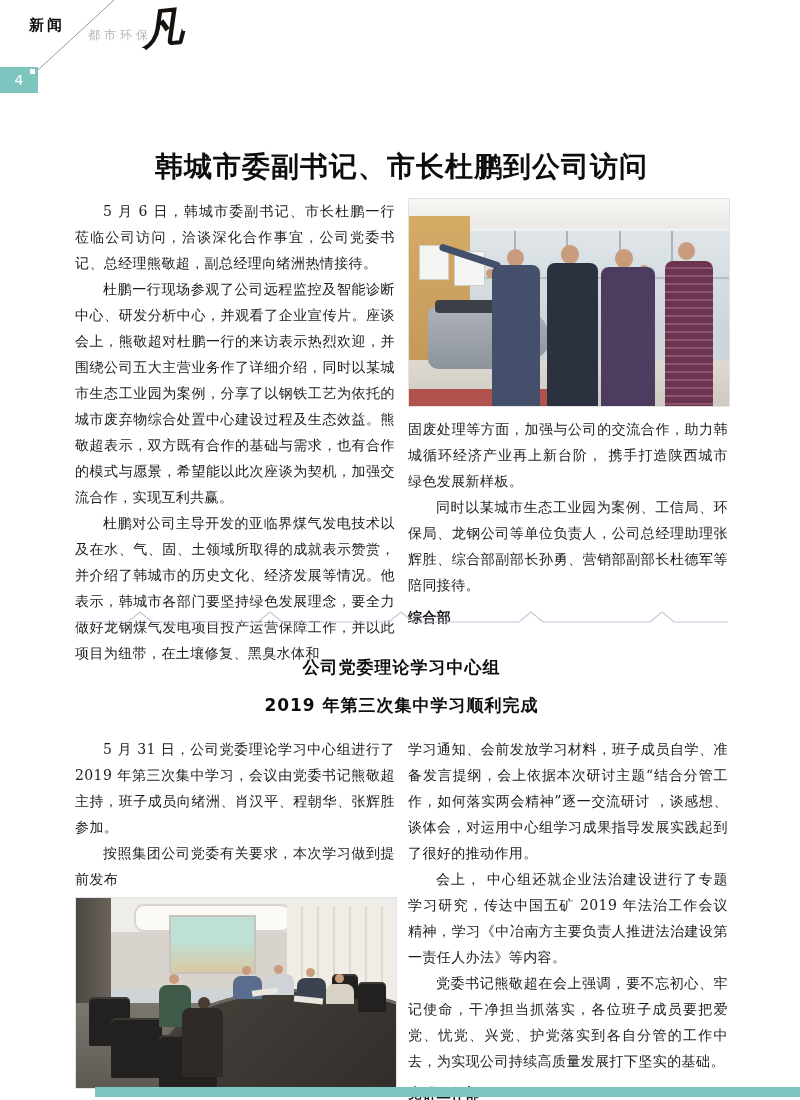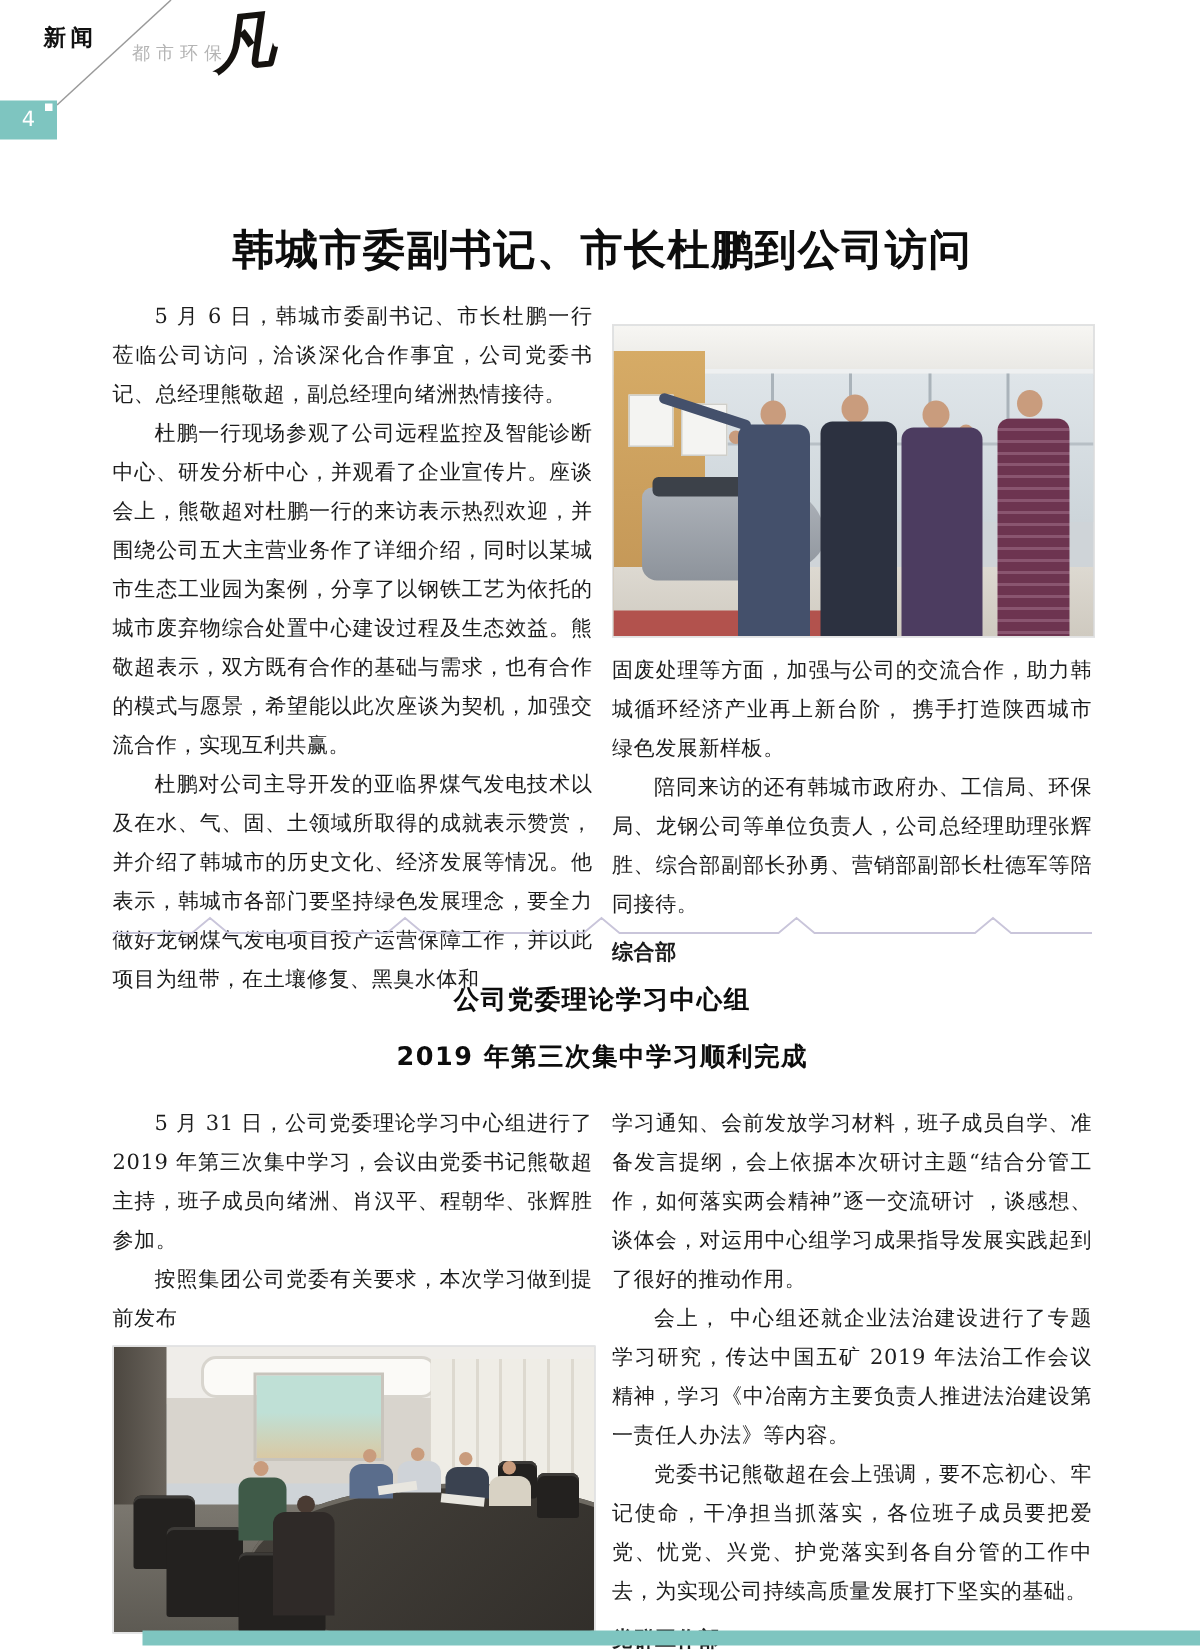--- a/index.html
+++ b/index.html
@@ -22,21 +22,21 @@
   .headline{left:75px;width:653px;text-align:center;
     font-family:"DejaVu Sans","Liberation Sans",sans-serif;font-weight:900;color:#0d0d0d;}
   .h1a{top:148px;font-size:28px;letter-spacing:1px;}
   .h2a{top:648px;font-size:17px;line-height:38px;letter-spacing:1px;}
   .col{width:320px;font-size:14px;line-height:26px;text-align:justify;letter-spacing:.4px;}
   .para{margin:0;text-indent:2em;}
   .para.cont{text-indent:0;}
   .byline{margin:6px 0 0;font-family:"DejaVu Sans","Liberation Sans",sans-serif;
     font-weight:bold;font-size:14px;text-indent:0;}
   .a1-left{left:75px;top:198px;}
-  .a1-right{left:408px;top:216px;}
+  .a1-right{left:408px;top:198px;}
   .a2-left{left:75px;top:736px;}
   .a2-right{left:408px;top:736px;}
   
   .photo{position:relative;overflow:hidden;background:#cfd4d8;border:1px solid #e2e2e2;}
   .photo1{width:320px;height:207px;margin-bottom:9px;}
   .photo2{width:320px;height:190px;margin-top:5px;}
   .photo .abs{position:absolute;}
   
   .p1-ceiling{left:0;top:0;width:100%;height:16%;background:linear-gradient(#f7f6f3,#e8e7e3);}
   .p1-glass{left:18%;top:14%;width:82%;height:48%;
@@ -123,21 +123,21 @@
     <div class="abs" style="left:9%;top:26%;width:20%;height:7px;background:#44506b;transform:rotate(18deg);border-radius:4px;"></div>
     <div class="abs head" style="left:47.5%;top:22%;width:18px;height:19px;"></div>
     <div class="abs torso" style="left:43%;top:31%;width:16%;height:69%;background:#2c3140;"></div>
     <div class="abs head" style="left:64.5%;top:24%;width:18px;height:19px;"></div>
     <div class="abs torso" style="left:60%;top:33%;width:17%;height:67%;background:#4c3c60;"></div>
     <div class="abs head" style="left:84%;top:21%;width:17px;height:18px;"></div>
     <div class="abs torso" style="left:80%;top:30%;width:15%;height:70%;background:repeating-linear-gradient(#6d3450 0 6px,#8a5570 6px 8px);"></div>
   </div>
   <p class="para cont">固废处理等方面，加强与公司的交流合作，助力韩城循环经济产业再上新台阶， 携手打造陕西城市绿色发展新样板。</p>
   <div>
-      <p class="para">陪同来访的还有韩城市政府办、工信局、环保局、龙钢公司等单位负责人，公司总经理助理张辉胜、综合部副部长孙勇、营销部副部长杜德军等陪同接待。</p>
+      <p class="para">同时以某城市生态工业园为案例、工信局、环保局、龙钢公司等单位负责人，公司总经理助理张辉胜、综合部副部长孙勇、营销部副部长杜德军等陪同接待。</p>
     </div>
   <p class="byline">综合部</p>
 </div>
 
 <svg class="abs divider" width="653" height="22">
   <path d="M0 14 L53 14 L65 4 L77 14 L183 14 L195 4 L207 14 L314 14 L326 4 L338 14 L444 14 L456 4 L468 14 L575 14 L587 4 L599 14 L653 14" fill="none" stroke="#c9c5da" stroke-width="1.2"></path>
 </svg>
 
 <h2 class="abs headline h2a" style="margin:0;">
   <span style="display:block">公司党委理论学习中心组</span>

